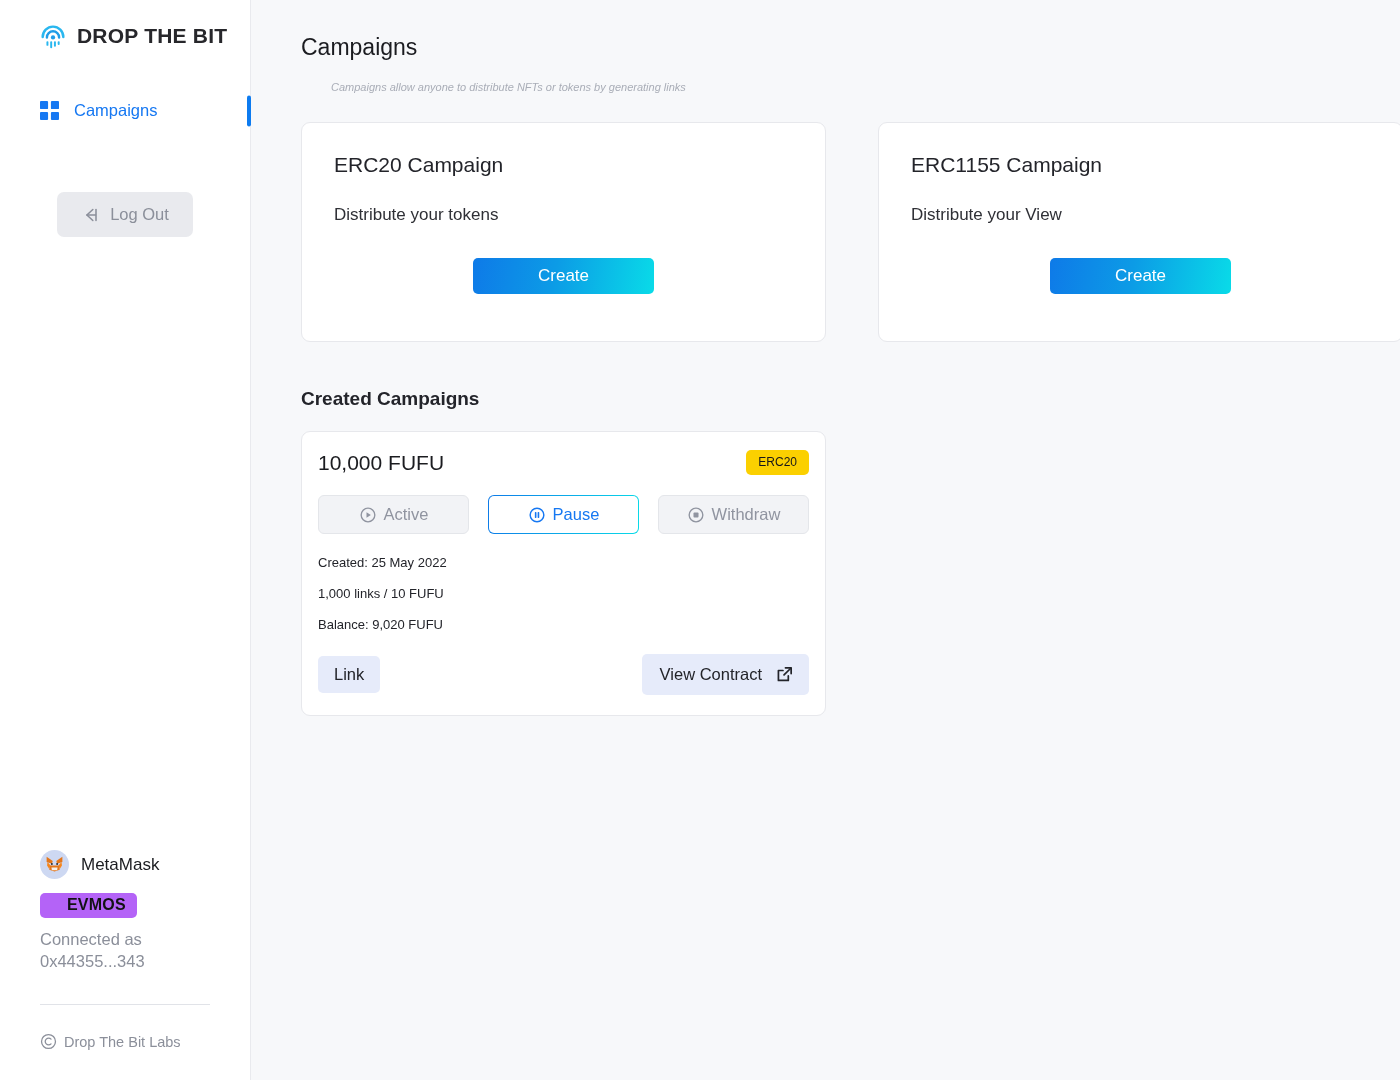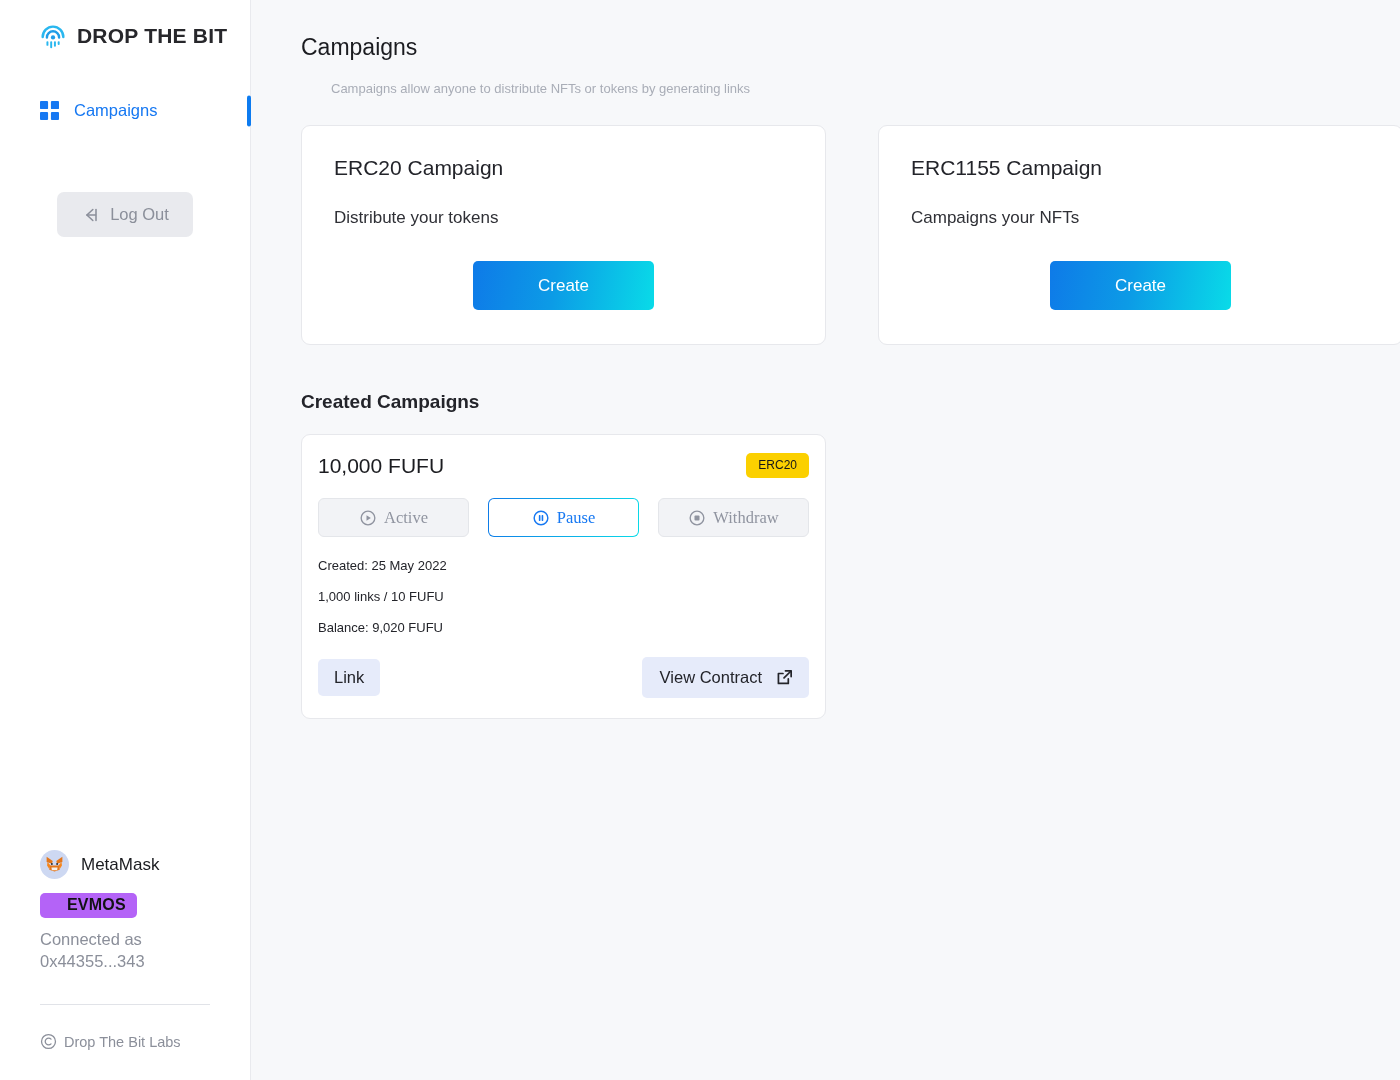--- a/index.html
+++ b/index.html
@@ -93,34 +93,34 @@
   .footer svg { width: 17px; height: 17px; display:block; }
   .footer-text { font-size: 14.5px; color: #8b8f9a; }
 
   
   .main {
     flex: 1; height: 1080px; background: #f7f8fa;
     padding: 34px 0 0 50px;
     overflow: hidden;
   }
   .page-title { font-size: 23px; color: #1b1c20; font-weight: 400; }
-  .page-sub { margin: 20px 0 0 30px; font-size: 13px; color: #a9adb7; }
+  .page-sub { margin: 20px 0 0 30px; font-size: 11px; color: #a9adb7; font-style: italic; }
 
   .card-row { display: flex; gap: 52px; margin-top: 29px; }
   .promo-card {
     width: 525px; min-width: 525px; height: 220px;
     background: #fff; border: 1px solid #e7e8ec; border-radius: 9px;
     padding: 30px 32px 0 32px;
     display: flex; flex-direction: column; align-items: flex-start;
   }
   .promo-title { font-size: 21px; color: #23242a; font-weight: 400; }
   .promo-desc { margin-top: 28px; font-size: 17px; color: #2f3036; }
   .create-btn {
     align-self: center; margin-top: 33px;
-    width: 181px; height: 49px; border: none; border-radius: 5px;
+    width: 181px; height: 36px; border: none; border-radius: 5px;
     background: linear-gradient(100deg, #0e7ae8 0%, #0c9be6 45%, #09dbe8 100%);
     color: #fff; font-size: 17px; cursor: pointer;
     font-family: "Liberation Sans", sans-serif;
   }
 
   .section-title { margin-top: 46px; font-size: 19px; color: #23242a; }
 
   .camp-card {
     margin-top: 21px;
     width: 525px; background: #fff;
@@ -132,21 +132,21 @@
   .type-badge {
     background: #fbd000; color: #16171a;
     font-size: 12px; padding: 5px 12px 6px 12px; border-radius: 5px;
   }
 
   .state-row { display: flex; gap: 19px; margin-top: 20px; }
   .state-btn {
     width: 156px; height: 39px; border-radius: 6px;
     display: flex; align-items: center; justify-content: center; gap: 7px;
     font-size: 16.5px; cursor: pointer;
-    font-family: Liberation Serif, serif;
+    font-family: Liberation Sans, sans-serif;
     background: #f2f3f6; border: 1px solid #e4e6ea; color: #9094a0;
   }
   .state-btn svg { width: 18px; height: 18px; display: block; }
   .state-btn.selected {
     background: #fff; color: #1678f2;
     border: 1px solid transparent;
     background-image: linear-gradient(#fff,#fff), linear-gradient(100deg,#0e7ae8,#09dbe8);
     background-origin: border-box; background-clip: padding-box, border-box;
   }
 
@@ -259,21 +259,21 @@
 
     <div class="card-row">
       <section class="promo-card">
         <div class="promo-title">ERC20 Campaign</div>
         <div class="promo-desc">Distribute your tokens</div>
         <button class="create-btn">Create</button>
       </section>
 
       <section class="promo-card">
         <div class="promo-title">ERC1155 Campaign</div>
-        <div class="promo-desc">Campaigns your NFTs</div>
+        <div class="promo-desc">Distribute your View</div>
         <button class="create-btn">Create</button>
       </section>
     </div>
 
     <h2 class="section-title">Created Campaigns</h2>
 
     <section class="camp-card">
       <div class="camp-head">
         <span class="camp-name">10,000 FUFU</span>
         <span class="type-badge">ERC20</span>

